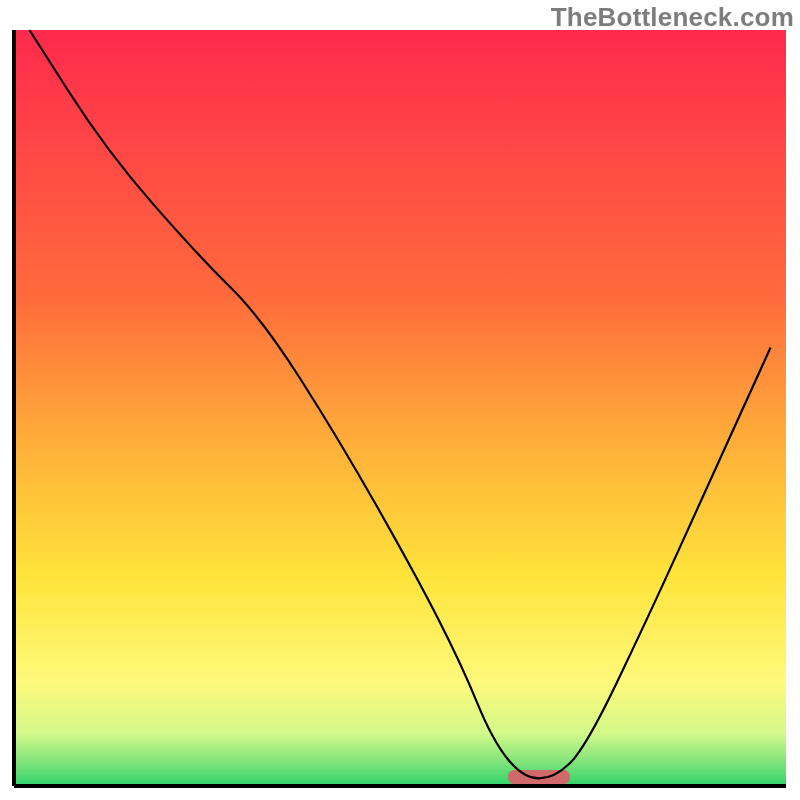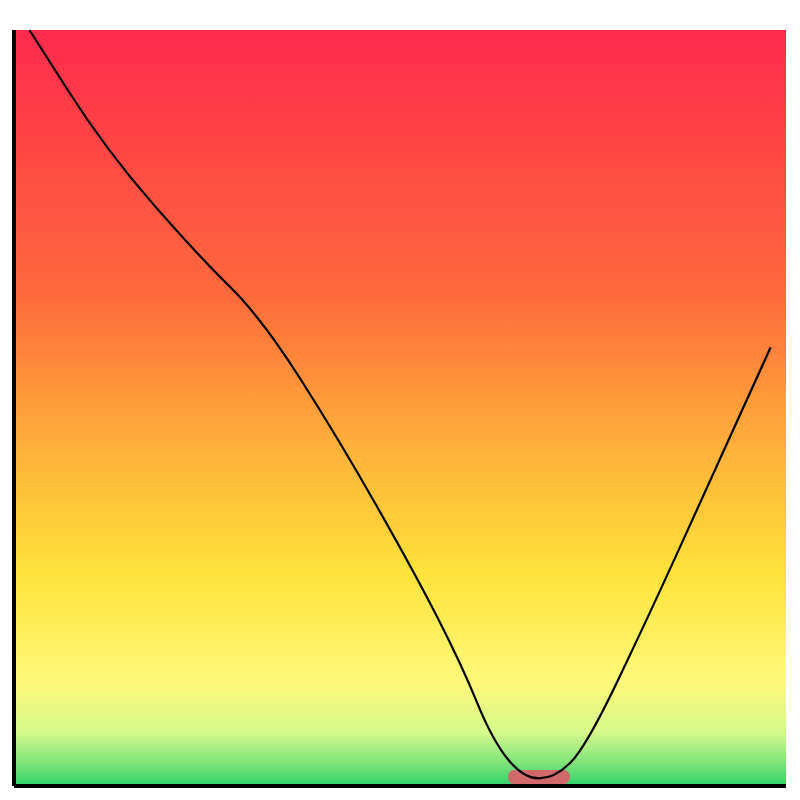--- a/index.html
+++ b/index.html
@@ -25,20 +25,21 @@
     color: #7d7d7d;
     font-family: Arial, Helvetica, sans-serif;
     letter-spacing: 0.2px;
   }
   svg { display: block; }
 </style>
 </head>
 <body>
 
 <div class="chart-wrap">
+  <div class="watermark">TheBottleneck.com</div>
 
   <svg id="chart-svg" width="800" height="800" viewBox="0 0 800 800">
     <defs>
       <linearGradient id="bg-grad" x1="0" y1="0" x2="0" y2="1">
           <stop offset="0%" stop-color="#ff2a4d"></stop>
           <stop offset="35%" stop-color="#ff6a3c"></stop>
           <stop offset="55%" stop-color="#ffb03a"></stop>
           <stop offset="72%" stop-color="#ffe33a"></stop>
           <stop offset="86%" stop-color="#fff97a"></stop>
           <stop offset="93%" stop-color="#d4f98a"></stop>

